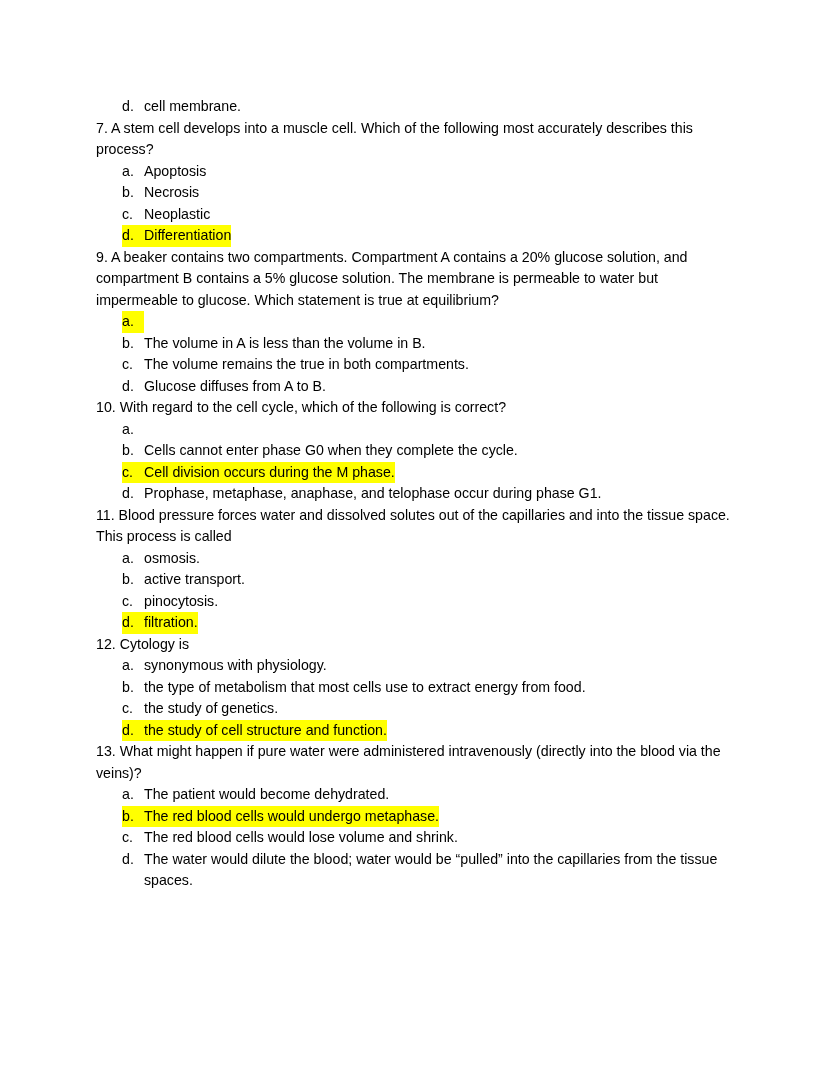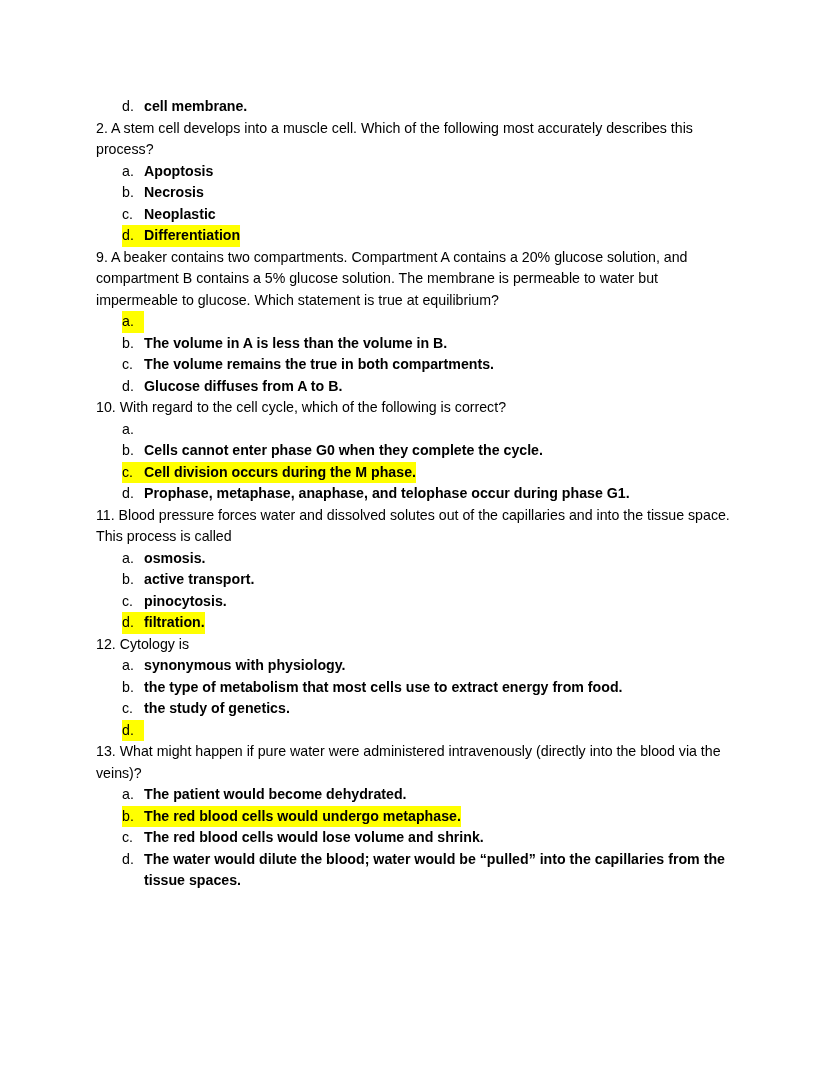--- a/index.html
+++ b/index.html
@@ -44,21 +44,20 @@
     margin: 0;
     padding-left: 26px;
   }
   .opt-letter {
     flex: 0 0 auto;
     width: 22px;
     white-space: pre;
   }
   .opt-text {
     flex: 0 1 auto;
-    font-weight: bold;
   }
   .hl .opt-letter,
   .hl .opt-text {
     background: #ffff00;
   }
   .hl .opt-letter {
     
     padding-right: 0;
   }
   .hl {
@@ -70,21 +69,21 @@
 
 <div class="page">
   <div class="doc-body" id="doc-body">
       <ul class="opt-list">
         <li class="opt">
           <span class="opt-letter">d.</span>
           <span class="opt-text">cell membrane.</span>
         </li>
       </ul>
       <div class="q-block">
-        <p class="q-stem">2. A stem cell develops into a muscle cell. Which of the following most accurately describes this process?</p>
+        <p class="q-stem">7. A stem cell develops into a muscle cell. Which of the following most accurately describes this process?</p>
         <ul class="opt-list">
           <li class="opt">
             <span class="opt-letter">a.</span>
             <span class="opt-text">Apoptosis</span>
           </li>
           <li class="opt">
             <span class="opt-letter">b.</span>
             <span class="opt-text">Necrosis</span>
           </li>
           <li class="opt">
@@ -168,20 +167,21 @@
           <li class="opt">
             <span class="opt-letter">b.</span>
             <span class="opt-text">the type of metabolism that most cells use to extract energy from food.</span>
           </li>
           <li class="opt">
             <span class="opt-letter">c.</span>
             <span class="opt-text">the study of genetics.</span>
           </li>
           <li class="opt hl">
             <span class="opt-letter">d.</span>
+            <span class="opt-text">the study of cell structure and function.</span>
           </li>
         </ul>
       </div>
       <div class="q-block">
         <p class="q-stem">13. What might happen if pure water were administered intravenously (directly into the blood via the veins)?</p>
         <ul class="opt-list">
           <li class="opt">
             <span class="opt-letter">a.</span>
             <span class="opt-text">The patient would become dehydrated.</span>
           </li>

